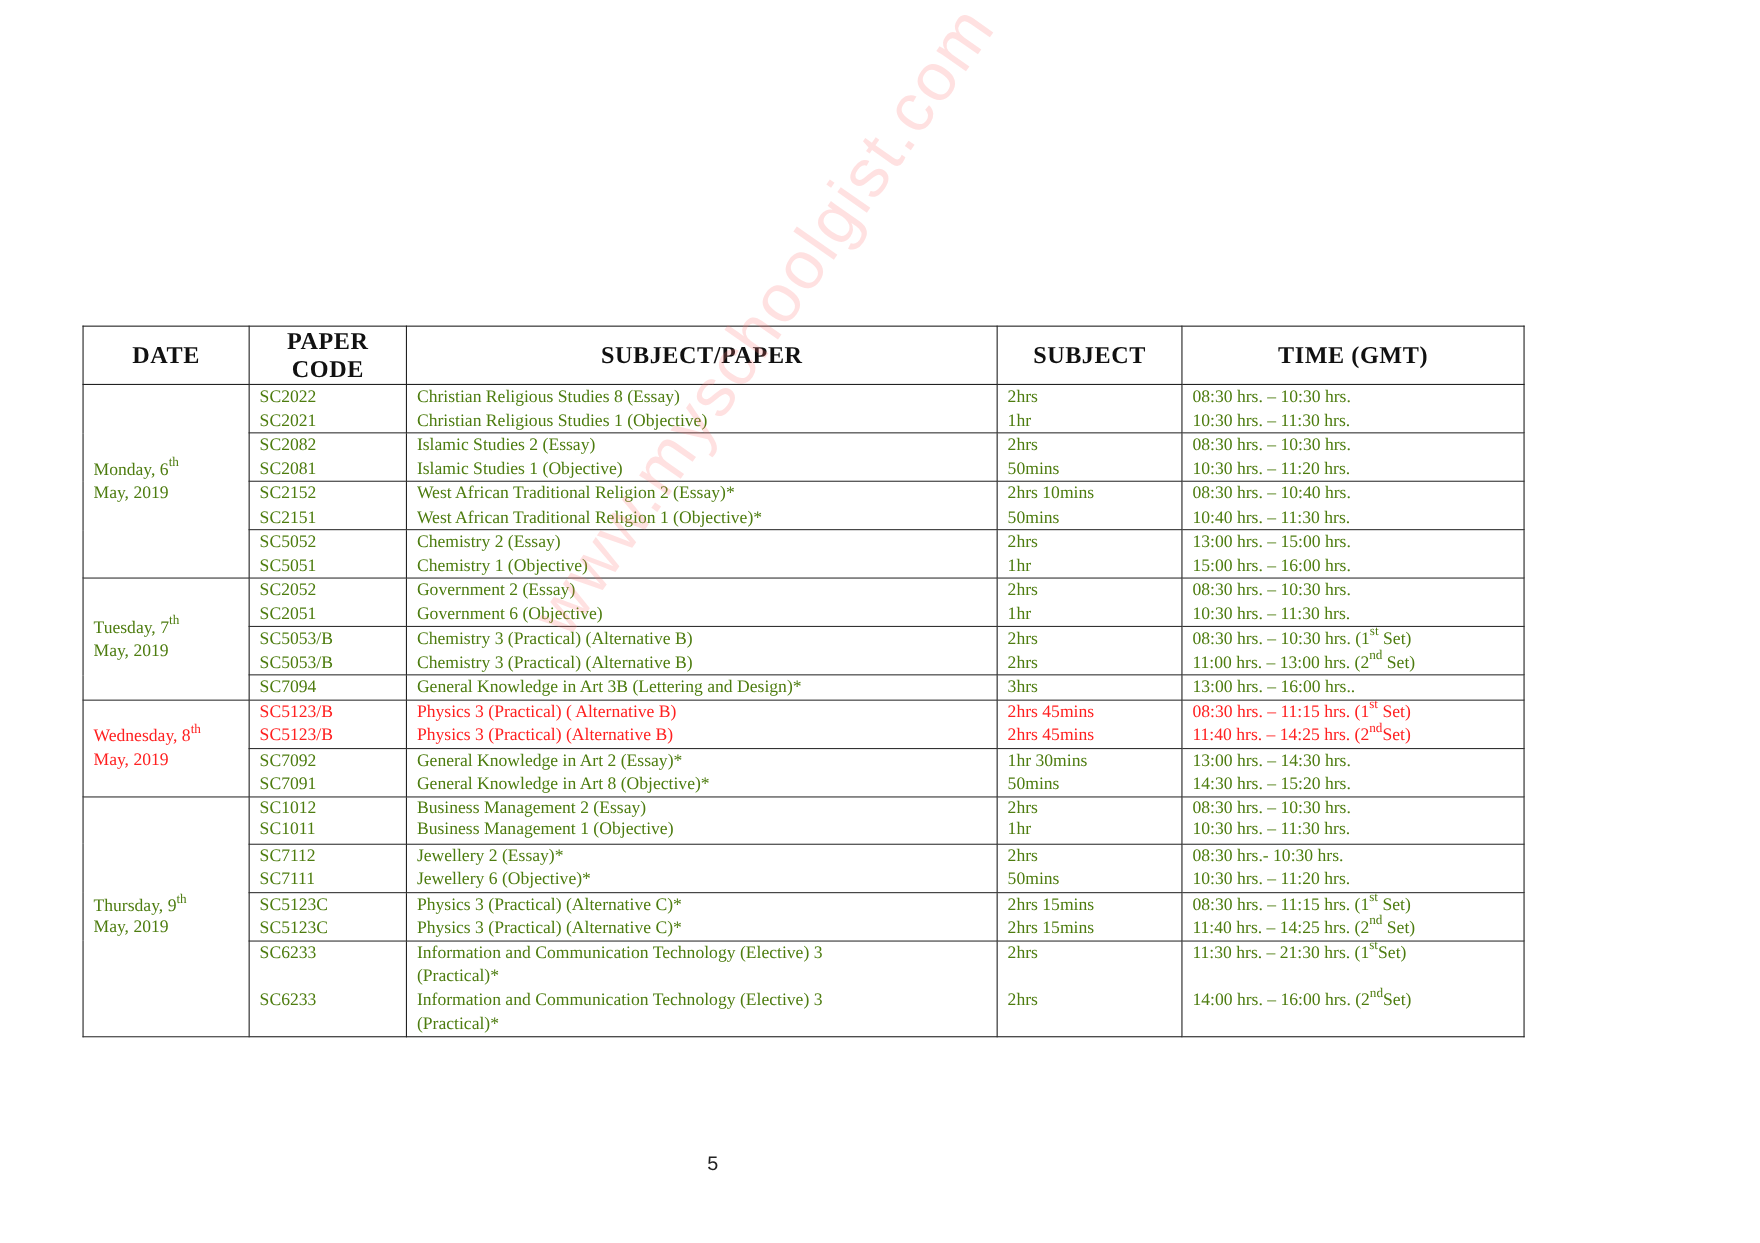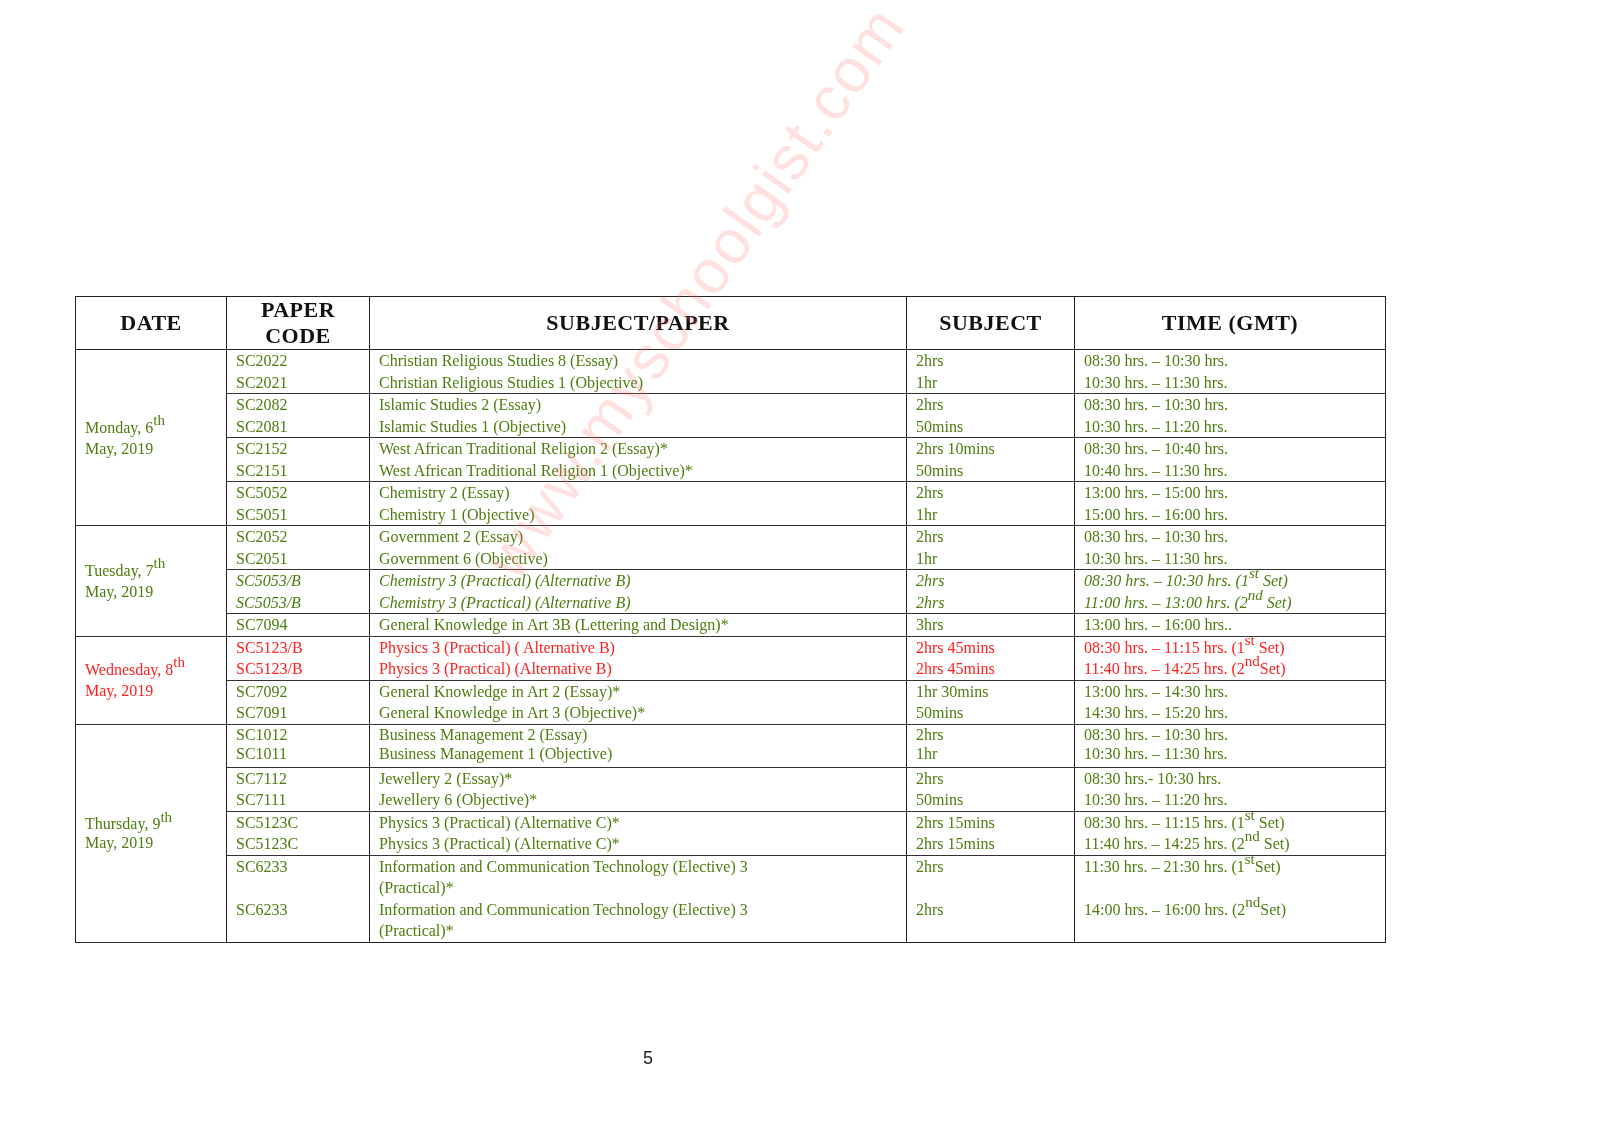--- a/index.html
+++ b/index.html
@@ -17,21 +17,21 @@
   table.tt col.c2 { width:143px; }
   table.tt col.c3 { width:537px; }
   table.tt col.c4 { width:168px; }
   table.tt col.c5 { width:311px; }
   table.tt th { border:1.5px solid #222; font-weight:bold; font-size:22px;
     color:#111; height:29px; padding:0; letter-spacing:0.5px; text-align:center; }
   table.tt td { border-left:1.5px solid #222; border-right:1.5px solid #222;
     border-top:1.5px solid #333; border-bottom:1.5px solid #333;
     font-size:16px; padding:0 9px; vertical-align:top; line-height:21.5px; color:#4d7c0f; }
   table.tt td.date { vertical-align:middle; line-height:21px; }
-  table.tt td.date sup, table.tt td sup { font-size:15px; vertical-align:top; line-height:10px; position:relative; top:-2px; }
+  table.tt td.date sup, table.tt td sup { font-size:12px; vertical-align:top; line-height:10px; position:relative; top:-2px; }
   .red, .red td { color:#ff2020 !important; }
   .line { display:block; white-space:nowrap; }
   .compact .line { line-height:19px; }
   .pagenum { position:absolute; left:643px; top:1048px; font-family:"Liberation Sans","DejaVu Sans",sans-serif;
     font-size:18px; color:#222; }
   table.tt tr.last td { border-bottom:1.5px solid #222; }
 </style>
 </head>
 <body>
 
@@ -147,21 +147,21 @@
           </td>
           <td>
             <span class="line">2hrs</span>
             <span class="line">1hr</span>
           </td>
           <td>
             <span class="line"><span>08:30 hrs. – 10:30 hrs.</span></span>
             <span class="line"><span>10:30 hrs. – 11:30 hrs.</span></span>
           </td>
         </tr>
-        <tr style="height: 43px; font-style: italic;">
+        <tr style="height: 43px;">
           <td>
             <span class="line">SC5053/B</span>
             <span class="line">SC5053/B</span>
           </td>
           <td>
             <span class="line">Chemistry 3 (Practical) (Alternative B)</span>
             <span class="line">Chemistry 3 (Practical) (Alternative B)</span>
           </td>
           <td>
             <span class="line">2hrs</span>
@@ -208,21 +208,21 @@
             <span class="line"><span>11:40 hrs. – 14:25 hrs. (2</span><sup>nd</sup><span>Set)</span></span>
           </td>
         </tr>
         <tr style="height: 44px;">
           <td>
             <span class="line">SC7092</span>
             <span class="line">SC7091</span>
           </td>
           <td>
             <span class="line">General Knowledge in Art 2 (Essay)*</span>
-            <span class="line">General Knowledge in Art 3 (Objective)*</span>
+            <span class="line">General Knowledge in Art 8 (Objective)*</span>
           </td>
           <td>
             <span class="line">1hr 30mins</span>
             <span class="line">50mins</span>
           </td>
           <td>
             <span class="line"><span>13:00 hrs. – 14:30 hrs.</span></span>
             <span class="line"><span>14:30 hrs. – 15:20 hrs.</span></span>
           </td>
         </tr>

